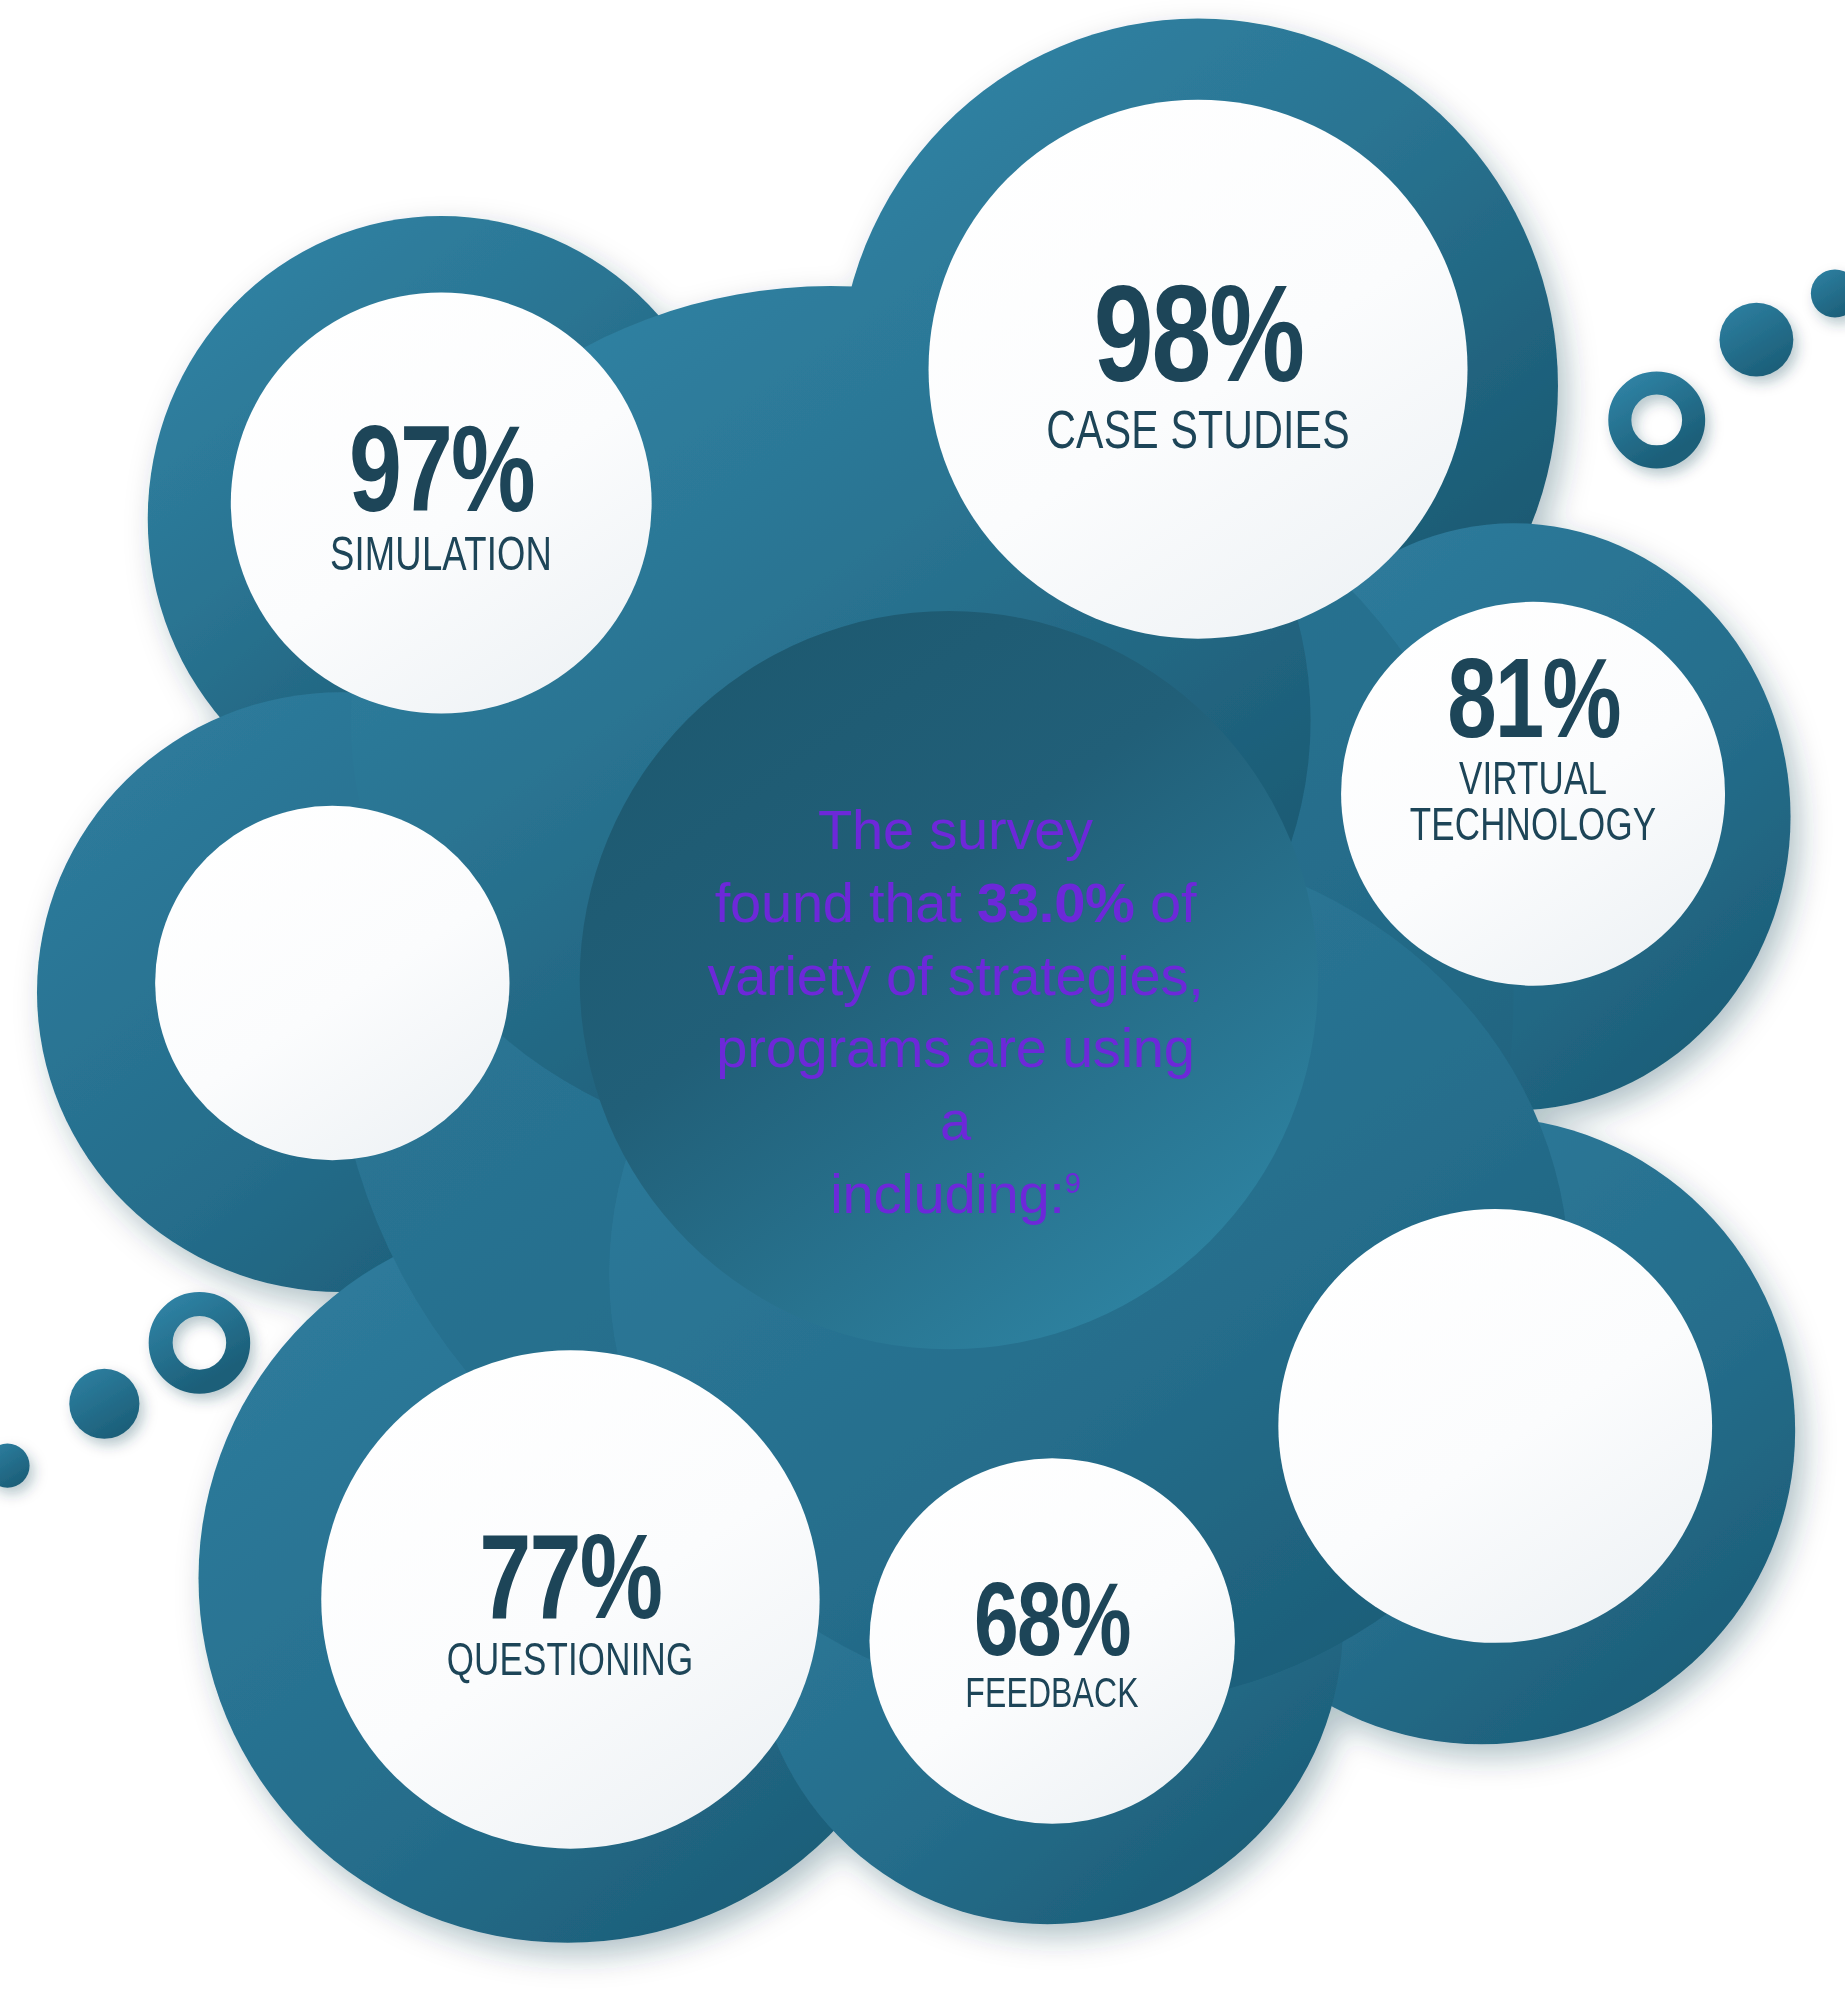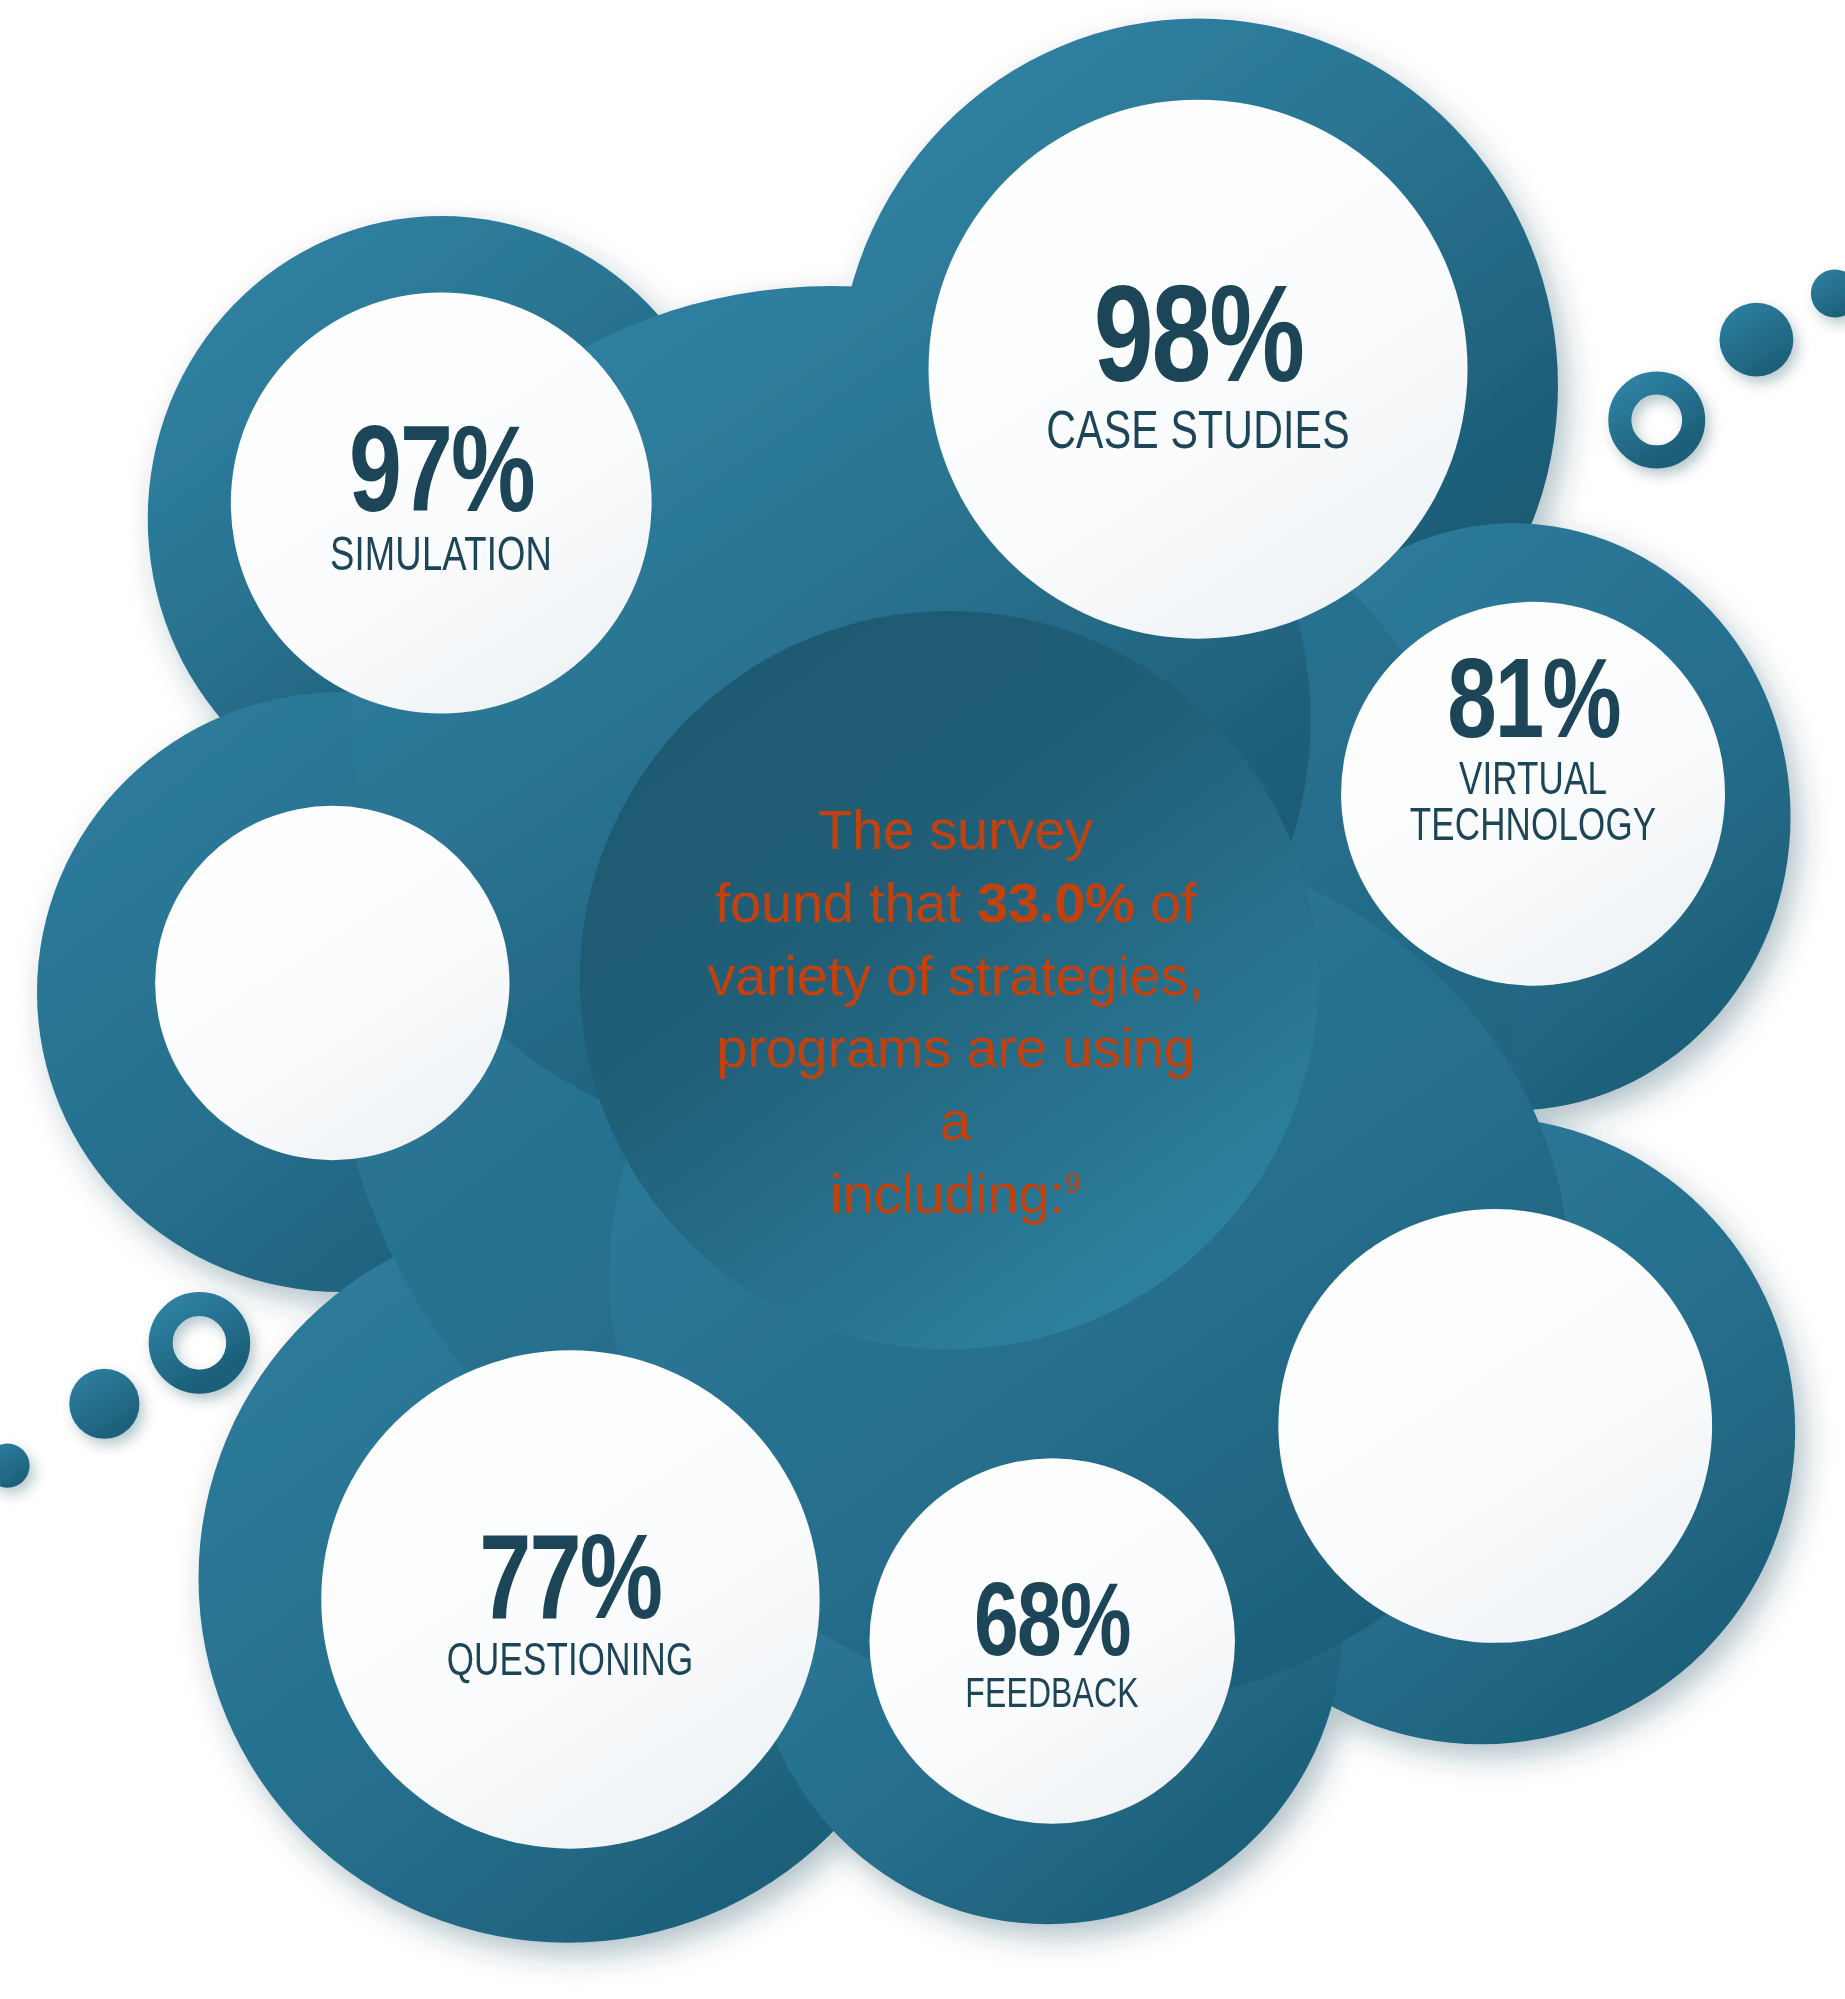--- a/index.html
+++ b/index.html
@@ -48,21 +48,21 @@
   .b70 .pct{font-size:113px;}   .b70 .lbl{font-size:45px;margin-top:8.3px;}
   .b77 .pct{font-size:120px;}   .b77 .lbl{font-size:46px;margin-top:8.3px;}
   .b68 .pct{font-size:103px;}   .b68 .lbl{font-size:42px;margin-top:7.4px;}
 
   
   #center-text{
     position:absolute;
     left:697px;top:794px;
     width:517px;
     text-align:center;
-    color:#c2410c;
+    color:#6d28d9;
     font-family:"Liberation Sans", sans-serif;
     font-weight:400;
     font-size:56px;
     line-height:1.30;
     letter-spacing:-0.004em;
     pointer-events:none;
   }
   #center-text b{font-weight:700;}
   #center-text sup{font-size:0.52em;vertical-align:super;font-weight:400;}
 </style>

